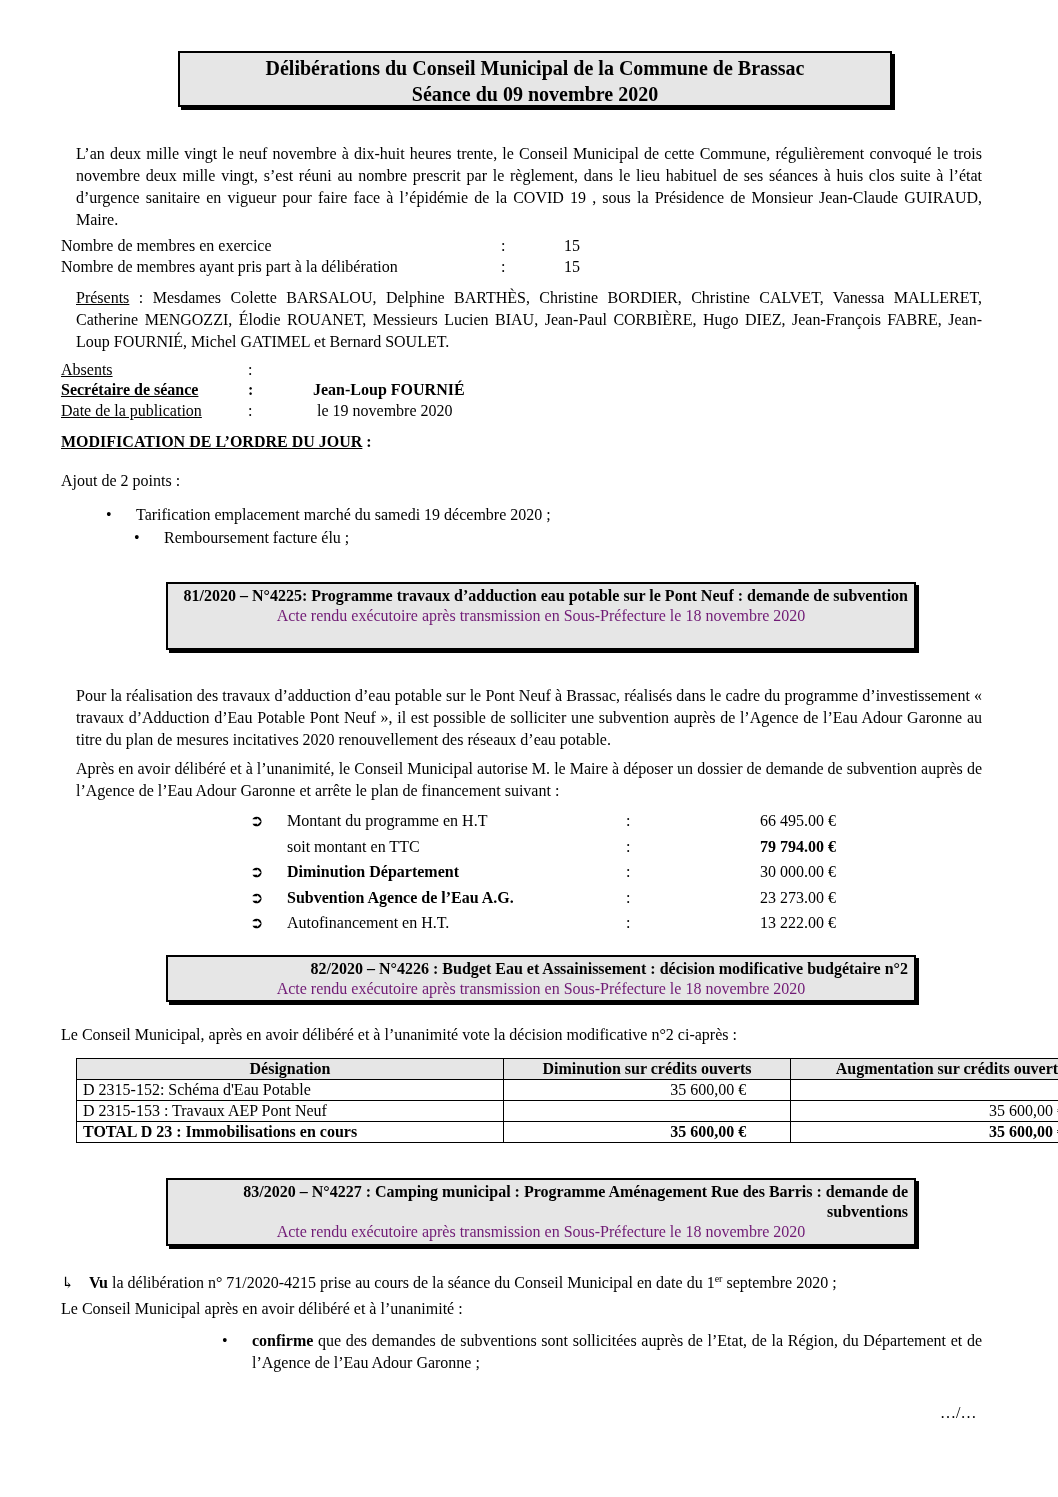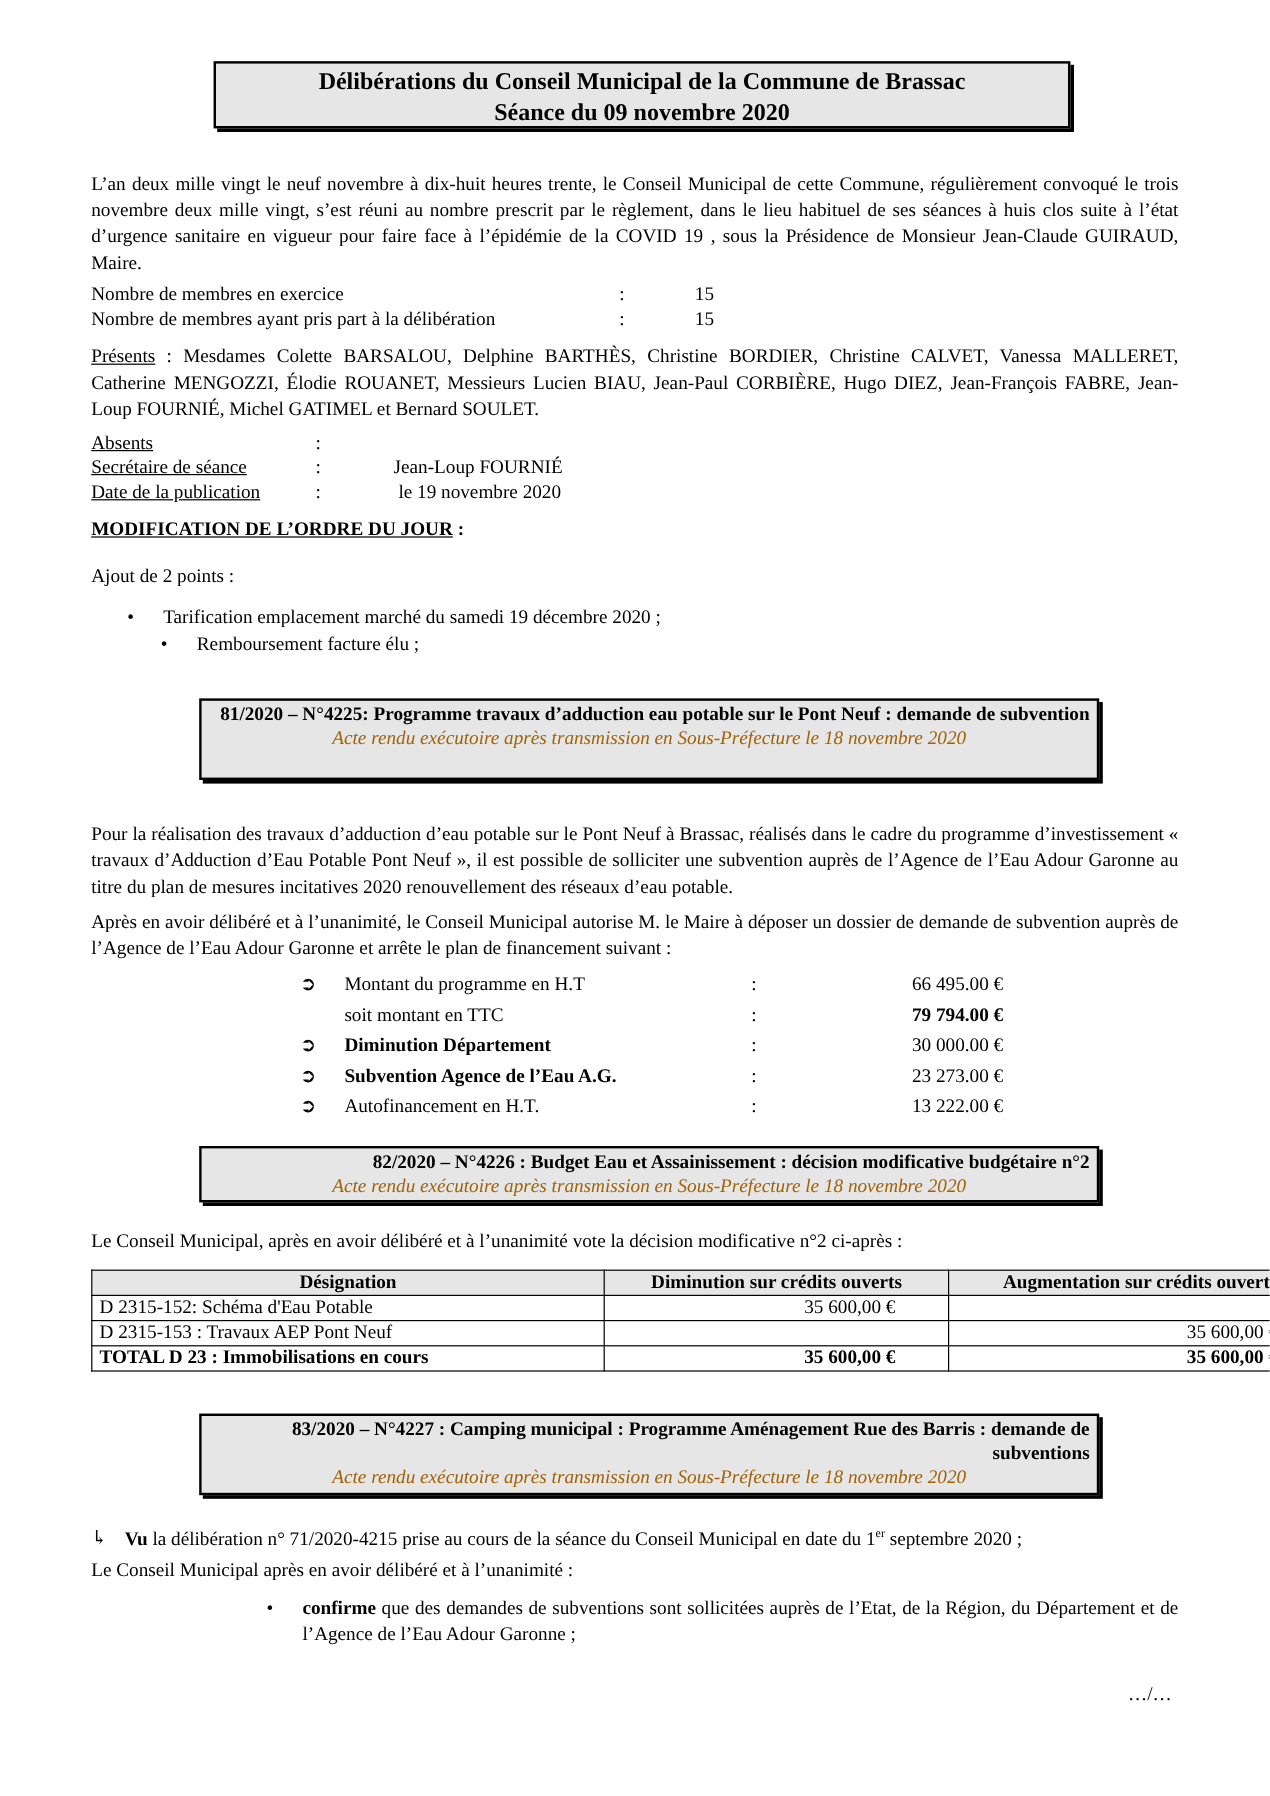--- a/index.html
+++ b/index.html
@@ -3,27 +3,27 @@
 <meta charset="utf-8">
 <style>
   html, body { margin: 0; padding: 0; background: #ffffff; }
   body { width: 1058px; height: 1497px; position: relative; overflow: hidden;
          font-family: "Liberation Serif", "DejaVu Serif", serif; color: #000; font-size: 16px; }
   .abs { position: absolute; }
   .title-box { left: 178px; top: 51px; width: 714px; height: 56px; background: #e6e6e6;
                border: 2px solid #000; box-shadow: 3px 3px 0 #000; text-align: center;
                font-weight: bold; font-size: 20px; line-height: 26px; padding-top: 2px; box-sizing: border-box; }
   .para { left: 76px; width: 906px; text-align: justify; line-height: 22px; font-size: 16px; }
-  .row { left: 76px; font-size: 16px; line-height: 21px; }
+  .row { left: 61px; font-size: 16px; line-height: 21px; }
   .u { text-decoration: underline; }
   .b { font-weight: bold; }
   .delib-box { background: #e6e6e6; border: 2px solid #000; box-shadow: 3px 3px 0 #000;
                text-align: center; font-size: 16px; line-height: 20px; box-sizing: border-box; padding: 2px 6px; }
   .delib-box .t { font-weight: bold; text-align: right; }
-  .delib-box .s { font-style: italic; color: #a16207; }
+  .delib-box .s { color: #701a75; }
   .fin-row { left: 250px; width: 590px; height: 25px; font-size: 16px; line-height: 25px; }
   .fin-row .arrow { position: absolute; left: 0; width: 24px; }
   .fin-row .lbl { position: absolute; left: 37px; }
   .fin-row .colon { position: absolute; left: 376px; }
   .fin-row .amt { position: absolute; right: 4px; text-align: right; }
   table.budget { position: absolute; left: 76px; top: 1058px; width: 1034px; border-collapse: collapse;
                  font-size: 16px; }
   table.budget th, table.budget td { border: 1px solid #000; padding: 0 6px; height: 20px; line-height: 20px; }
   table.budget th { background: #e6e6e6; font-weight: bold; text-align: center; }
   table.budget td.num { text-align: right; padding-right: 44px; }
@@ -53,21 +53,21 @@
 
 <div class="abs para" style="top:287px;">
   <span class="u">Présents</span><span> : Mesdames Colette BARSALOU, Delphine BARTHÈS, Christine BORDIER,  Christine CALVET, Vanessa MALLERET, Catherine MENGOZZI, Élodie ROUANET, Messieurs Lucien BIAU, Jean-Paul CORBIÈRE, Hugo DIEZ, Jean-François FABRE, Jean-Loup FOURNIÉ, Michel GATIMEL et Bernard SOULET.</span>
 </div>
 
 <div class="abs row" style="top:359px; width:600px;">
   <span class="u">Absents</span>
   <span class="abs" style="left:187px;top:0;">:</span>
   <span class="abs" style="left:252px;top:0;"></span>
 </div>
-<div class="abs row" style="top:379px; width:600px;">
+<div class="abs row" style="top:379px; width:600px;font-weight:bold;">
   <span class="u">Secrétaire de séance</span>
   <span class="abs" style="left:187px;top:0;">:</span>
   <span class="abs" style="left:252px;top:0;">Jean-Loup FOURNIÉ</span>
 </div>
 <div class="abs row" style="top:400px; width:600px;">
   <span class="u">Date de la publication</span>
   <span class="abs" style="left:187px;top:0;">:</span>
   <span class="abs" style="left:256px;top:0;">le 19 novembre 2020</span>
 </div>
 

